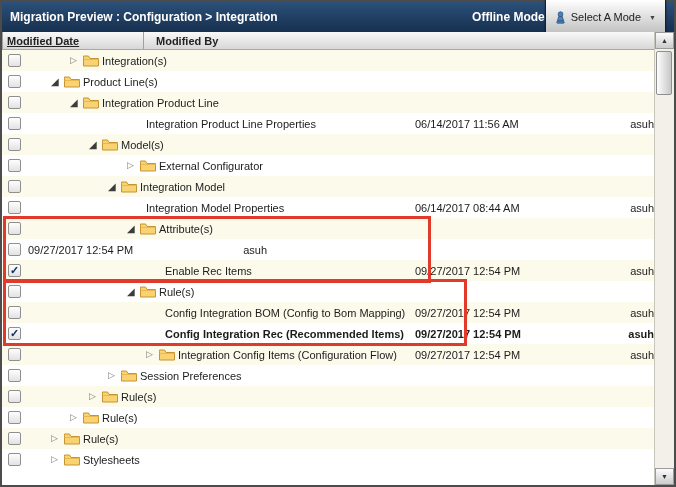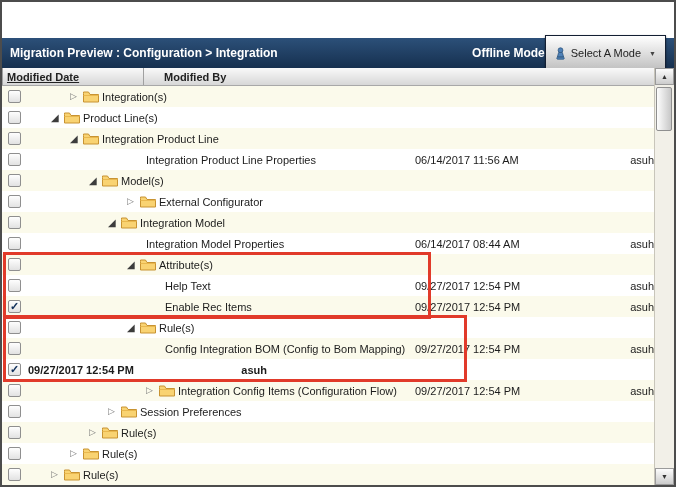--- a/index.html
+++ b/index.html
@@ -4,41 +4,41 @@
 <style>
   * { margin:0; padding:0; box-sizing:border-box; }
   html,body { background:#fff; }
   body { width:676px; height:487px; font-family:"Liberation Sans", sans-serif; }
 
   .window { width:676px; height:487px; border:2px solid #4c4c4c; background:#fff;
             display:flex; flex-direction:column; position:relative; }
 
   
   .titlebar { height:30px; background:linear-gradient(#2c5079,#16304f);
-              display:flex; align-items:center; justify-content:space-between; padding:0 8px; flex:none;margin-top:36px; }
+              display:flex; align-items:center; justify-content:space-between; padding:0 8px; flex:none; }
   .title { color:#fff; font-weight:bold; font-size:12px; }
   .titlebar-right { display:flex; align-items:center; }
   .offline { color:#fff; font-weight:bold; font-size:12px; }
   .mode-btn { display:flex; align-items:center; gap:5px; height:36px; padding:0 9px;
               border:1px solid #131f33; border-radius:0;
               background:linear-gradient(#ffffff,#bfbfbf);
               font-family:"Liberation Sans",sans-serif; font-size:11px; color:#222;
               box-shadow:0 1px 2px rgba(0,0,0,0.45); cursor:pointer; }
   .caret { font-size:7px; color:#444; margin-left:3px; }
 
   
   .content { display:flex; flex:1; min-height:0; }
   .main { width:652px; display:flex; flex-direction:column; }
 
   
   .colheader { height:18px; display:flex; background:linear-gradient(#f9f9f9,#d7d7d7);
                border-bottom:1px solid #a8a8a8; font-size:11px; font-weight:bold; color:#222; flex:none; }
   .h-details { width:413px; padding-left:28px; display:flex; align-items:center; }
   .h-date { width:141px; padding-left:4px; border-left:1px solid #a0a0a0; display:flex; align-items:center;text-decoration:underline; }
-  .h-by { width:98px; padding-left:20px; border-left:1px solid #a0a0a0; display:flex; align-items:center; }
+  .h-by { width:98px; padding-left:12px; border-left:1px solid #a0a0a0; display:flex; align-items:center; }
 
   
   .rows { position:relative; flex:1; background:#fff; overflow:hidden; }
   .tree-row { display:flex; height:21px; align-items:center; font-size:11px; color:#1c1c1c; }
   .tree-row:nth-child(odd) { background:#fbfaeb; }
   .tree-row.bold { font-weight:bold; }
 
   .cell-check { width:26px; padding-left:6px; flex:none; }
   .checkbox { display:block; width:13px; height:13px; border:1px solid #8f8f8f; border-radius:2px;
               background:linear-gradient(#fefefe,#e2e2e2); font-size:11px; line-height:11px;
@@ -242,73 +242,73 @@
       </span>
       <span class="label">Attribute(s)</span>
     </div>
     <div class="cell-date"></div>
     <div class="cell-by"></div>
   </div>
           <div class="tree-row">
     <div class="cell-check">
       <span class="checkbox"></span>
     </div>
+    <div class="cell-date">09/27/2017 12:54 PM</div>
+    <div class="cell-by">asuh</div>
+  </div>
+          <div class="tree-row">
+    <div class="cell-check">
+      <span class="checkbox checked">✓</span>
+    </div>
     <div class="cell-details">
       <span class="indent" style="width: 137px;"></span>
 
-      <span class="label">Help Text</span>
+      <span class="label">Enable Rec Items</span>
     </div>
     <div class="cell-date">09/27/2017 12:54 PM</div>
     <div class="cell-by">asuh</div>
   </div>
           <div class="tree-row">
     <div class="cell-check">
+      <span class="checkbox"></span>
+    </div>
+    <div class="cell-details">
+      <span class="indent" style="width: 99px;"></span>
+      <span class="expand expanded">◢</span>
+      <span class="folder">
+        <svg width="16" height="12" viewBox="0 0 16 12">
+          <path d="M0.5 2.5 L0.5 11 L15.5 11 L15.5 3.5 L7 3.5 L5.5 1 L0.5 1 Z" fill="#F9D372" stroke="#C89332" stroke-width="1"></path>
+          <path d="M0.5 4.5 L15.5 4.5" stroke="#E9B84F" stroke-width="1"></path>
+        </svg>
+      </span>
+      <span class="label">Rule(s)</span>
+    </div>
+    <div class="cell-date"></div>
+    <div class="cell-by"></div>
+  </div>
+          <div class="tree-row">
+    <div class="cell-check">
+      <span class="checkbox"></span>
+    </div>
+    <div class="cell-details">
+      <span class="indent" style="width: 137px;"></span>
+
+      <span class="label">Config Integration BOM (Config to Bom Mapping)</span>
+    </div>
+    <div class="cell-date">09/27/2017 12:54 PM</div>
+    <div class="cell-by">asuh</div>
+  </div>
+          <div class="tree-row bold">
+    <div class="cell-check">
       <span class="checkbox checked">✓</span>
     </div>
     <div class="cell-details">
       <span class="indent" style="width: 137px;"></span>
 
-      <span class="label">Enable Rec Items</span>
-    </div>
-    <div class="cell-date">09/27/2017 12:54 PM</div>
-    <div class="cell-by">asuh</div>
-  </div>
-          <div class="tree-row">
-    <div class="cell-check">
-      <span class="checkbox"></span>
-    </div>
-    <div class="cell-details">
-      <span class="indent" style="width: 99px;"></span>
-      <span class="expand expanded">◢</span>
-      <span class="folder">
-        <svg width="16" height="12" viewBox="0 0 16 12">
-          <path d="M0.5 2.5 L0.5 11 L15.5 11 L15.5 3.5 L7 3.5 L5.5 1 L0.5 1 Z" fill="#F9D372" stroke="#C89332" stroke-width="1"></path>
-          <path d="M0.5 4.5 L15.5 4.5" stroke="#E9B84F" stroke-width="1"></path>
-        </svg>
-      </span>
-      <span class="label">Rule(s)</span>
-    </div>
-    <div class="cell-date"></div>
-    <div class="cell-by"></div>
-  </div>
-          <div class="tree-row">
-    <div class="cell-check">
-      <span class="checkbox"></span>
-    </div>
-    <div class="cell-details">
-      <span class="indent" style="width: 137px;"></span>
-
-      <span class="label">Config Integration BOM (Config to Bom Mapping)</span>
-    </div>
-    <div class="cell-date">09/27/2017 12:54 PM</div>
-    <div class="cell-by">asuh</div>
-  </div>
-          <div class="tree-row bold">
-    <div class="cell-check">
-      <span class="checkbox checked">✓</span>
+      <span class="label">Config Integration Rec (Recommended Items)</span>
     </div>
     <div class="cell-date">09/27/2017 12:54 PM</div>
     <div class="cell-by">asuh</div>
   </div>
           <div class="tree-row">
     <div class="cell-check">
       <span class="checkbox"></span>
     </div>
     <div class="cell-details">
       <span class="indent" style="width: 118px;"></span>

